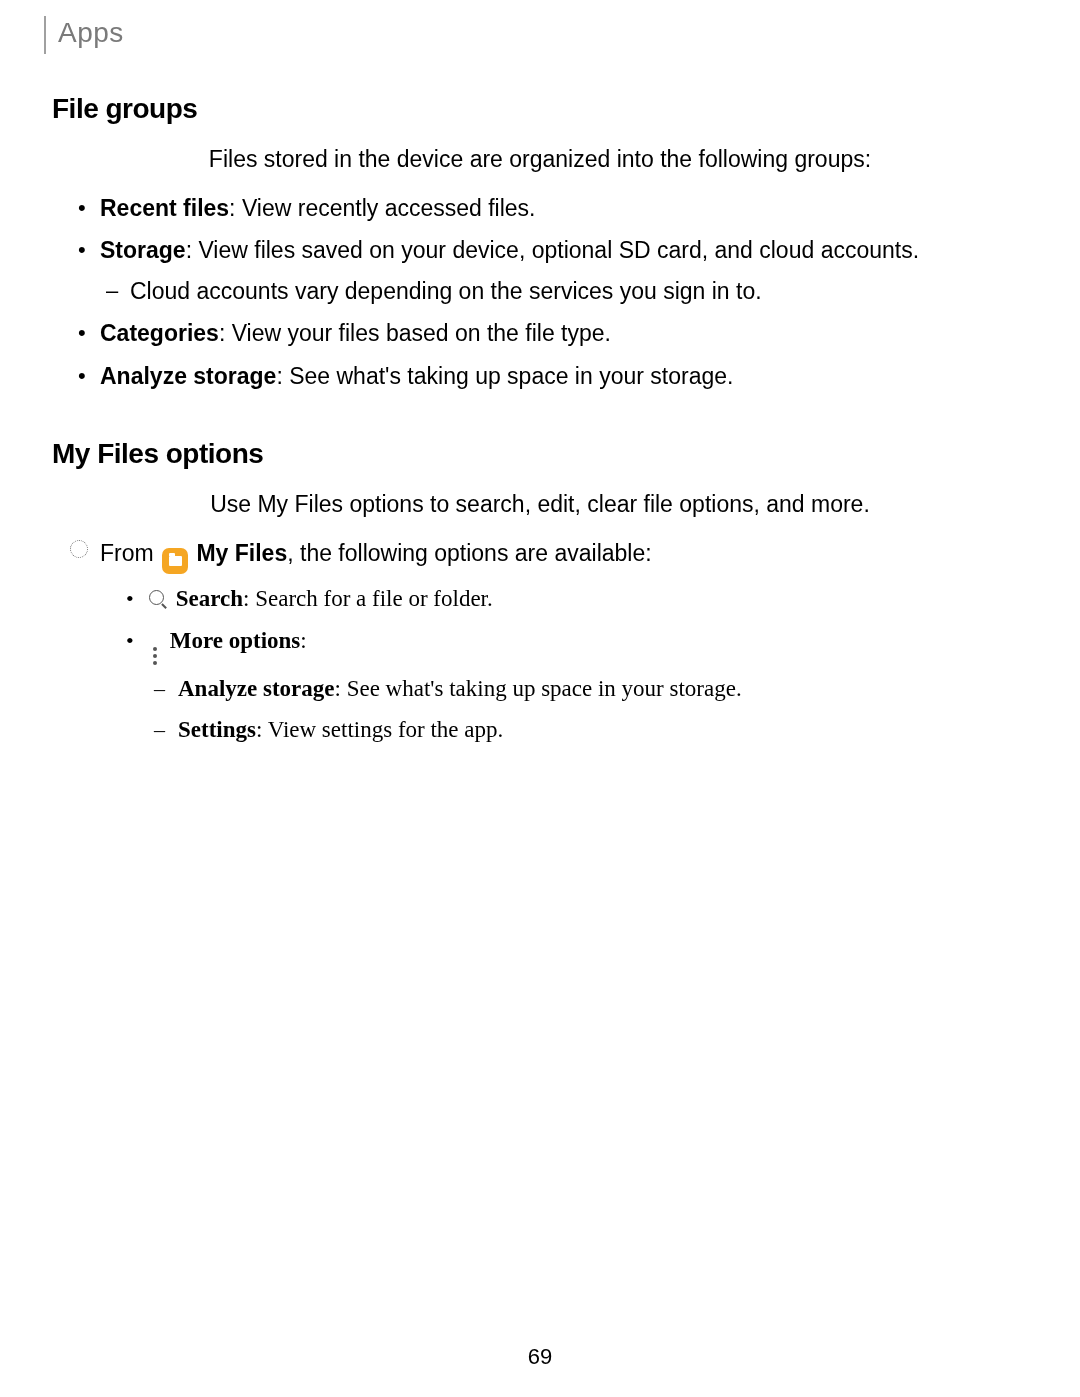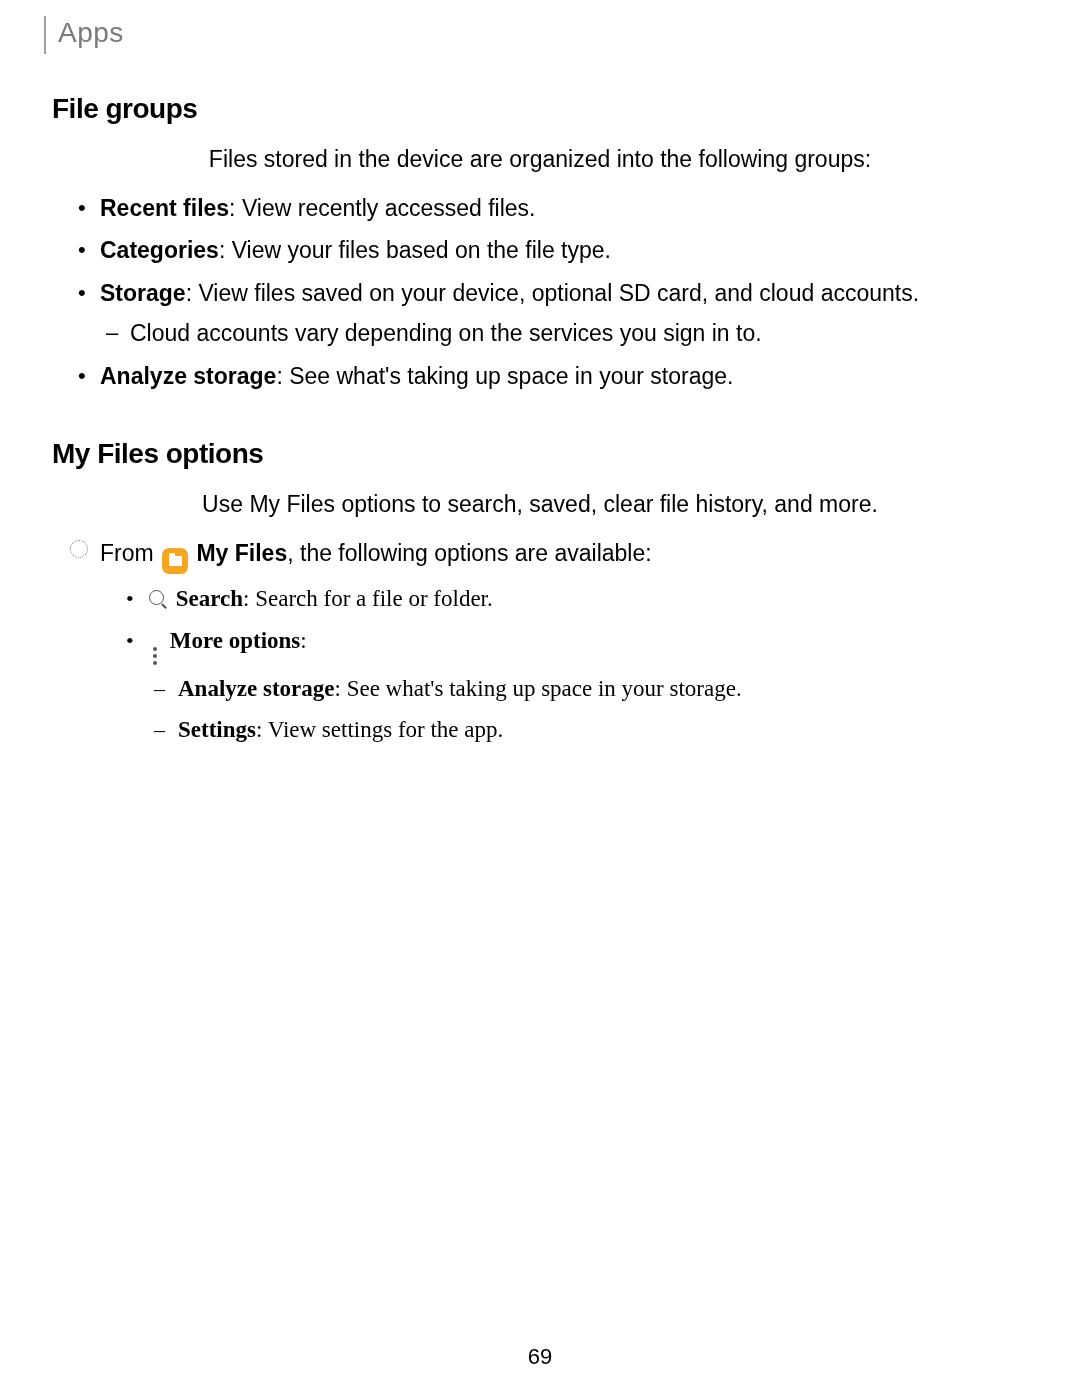--- a/index.html
+++ b/index.html
@@ -249,37 +249,37 @@
   <div class="content">
 
     <h2 class="section-title">File groups</h2>
     <p class="intro">Files stored in the device are organized into the following groups:</p>
 
     <ul class="lvl1">
       <li>
         <span class="bold">Recent files</span><span>: View recently accessed files.</span>
       </li>
       <li>
-        <span class="bold">Categories</span><span>: View your files based on the file type.</span>
-      </li>
-      <li>
         <span class="bold">Storage</span><span>: View files saved on your device, optional SD card, and cloud accounts.</span>
         <ul class="lvl2">
           <li>Cloud accounts vary depending on the services you sign in to.</li>
         </ul>
       </li>
       <li>
+        <span class="bold">Categories</span><span>: View your files based on the file type.</span>
+      </li>
+      <li>
         <span class="bold">Analyze storage</span><span>: See what's taking up space in your storage.</span>
       </li>
     </ul>
 
     <div class="section-gap"></div>
 
     <h2 class="section-title">My Files options</h2>
-    <p class="intro">Use My Files options to search, saved, clear file history, and more.</p>
+    <p class="intro">Use My Files options to search, edit, clear file options, and more.</p>
 
     <ul class="circle">
       <li>
         <span class="dotted-circle-icon"></span>
         <span>From </span><span class="folder-icon"></span>
         <span class="bold">My Files</span><span>, the following options are available:</span>
 
         <ul class="inner-bullets">
           <li>
             <span class="search-icon"></span>

